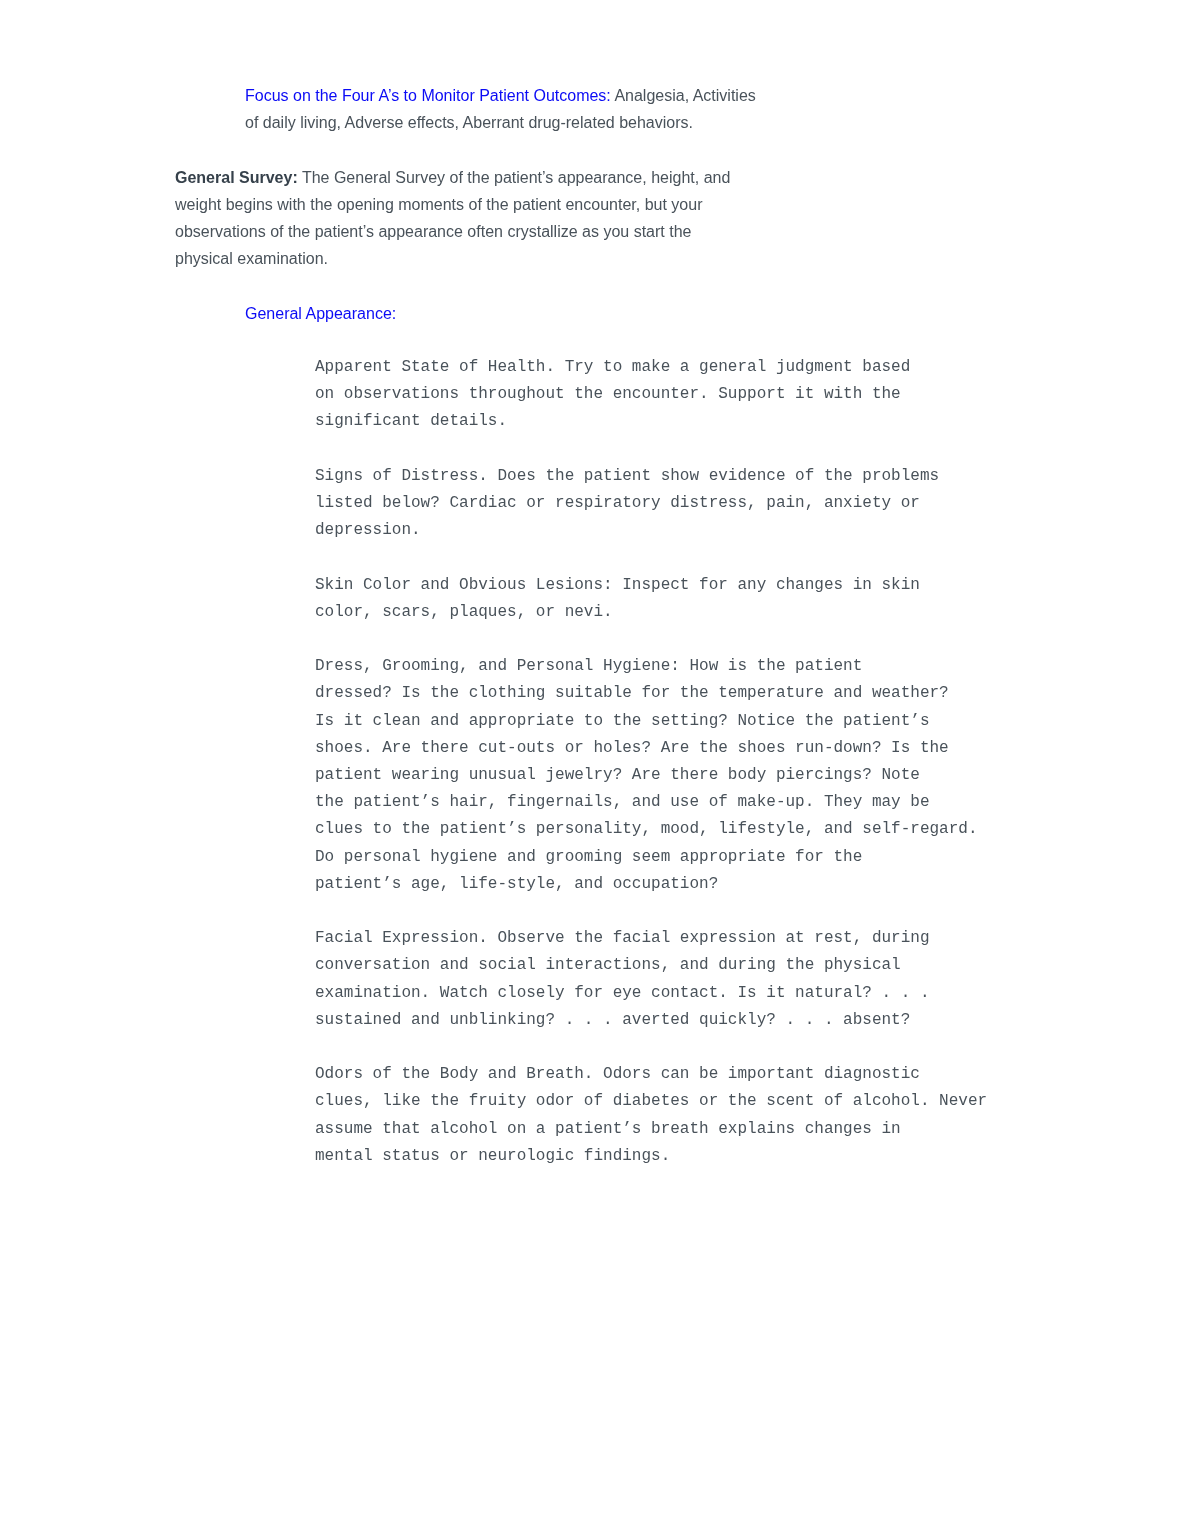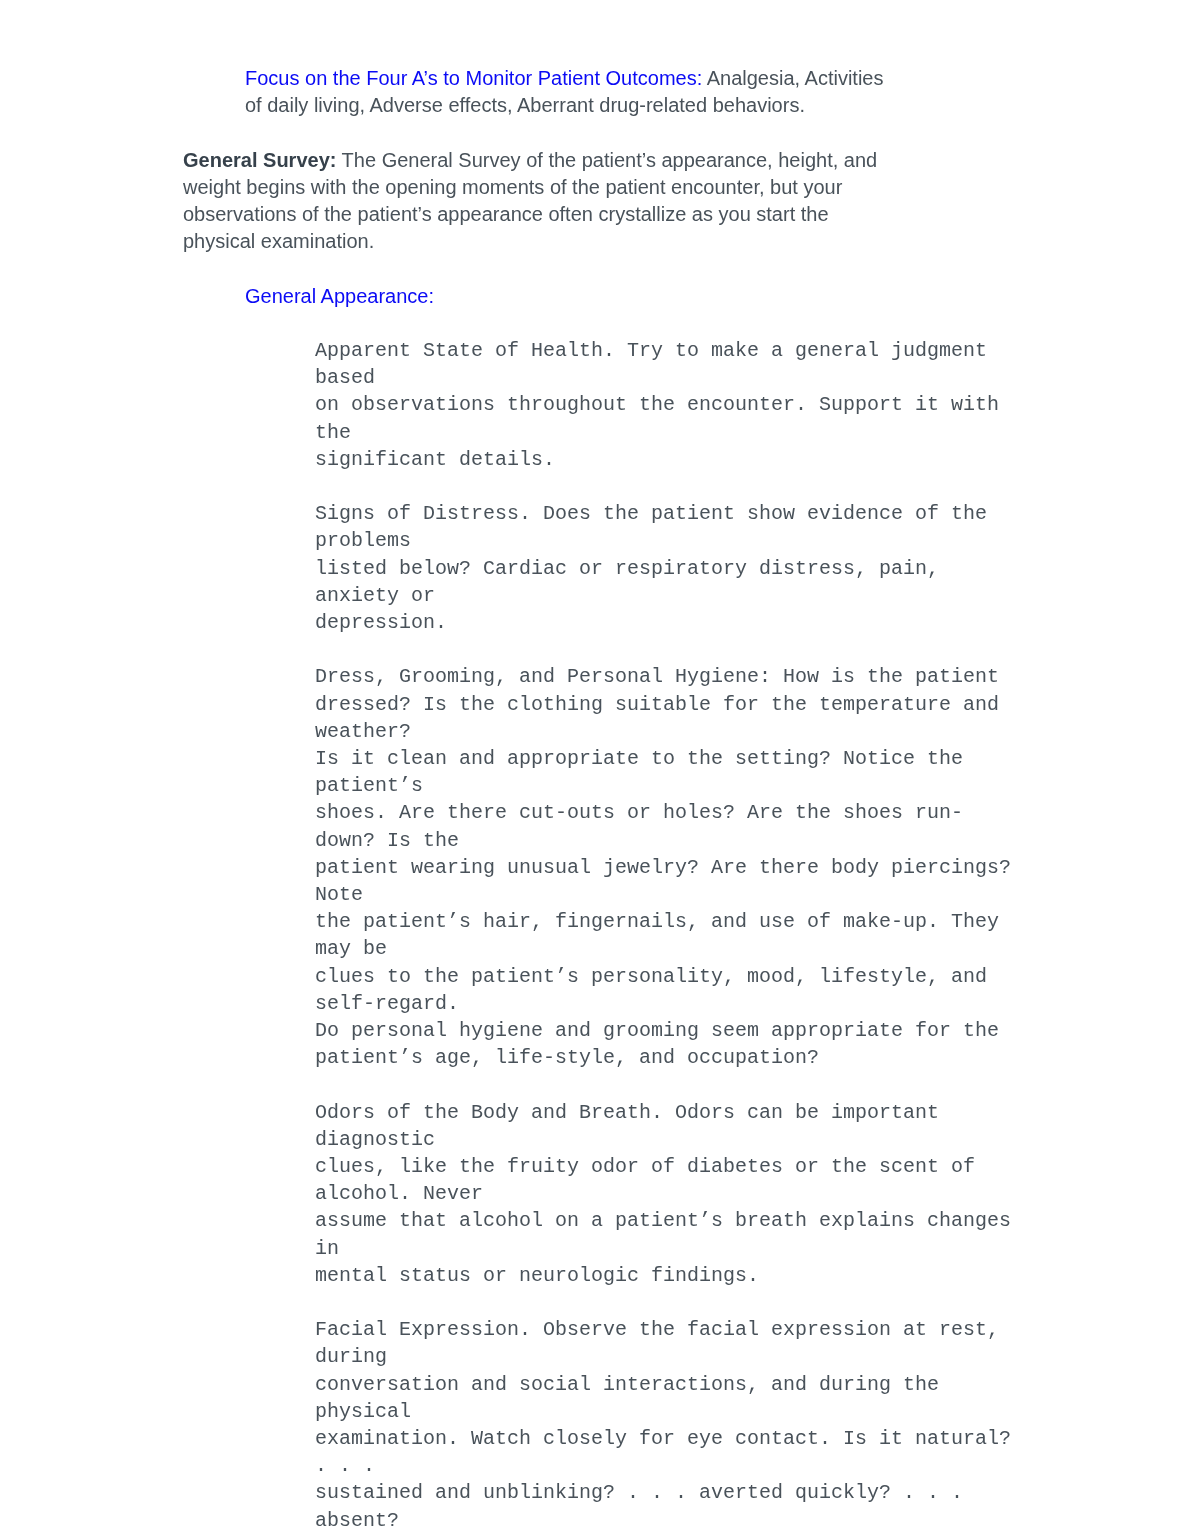--- a/index.html
+++ b/index.html
@@ -10,30 +10,30 @@
   body {
     width: 1190px;
     height: 1540px;
     overflow: hidden;
     font-family: "Liberation Sans", sans-serif;
   }
   .doc {
     box-sizing: border-box;
     width: 1190px;
     height: 1540px;
-    padding: 65px 170px 0 175px;
-    font-size: 20px;
+    padding: 82px 170px 0 175px;
+    font-size: 16px;
     line-height: 27.2px;
     color: #49525a;
   }
   .para {
     white-space: pre-line;
     margin: 0 0 27.2px 0;
   }
-  .indent-0 { padding-left: 0; margin-left: 8px; }
+  .indent-0 { padding-left: 0; }
   .indent-1 { padding-left: 70px; }
   .indent-2 { padding-left: 140px; font-family: Liberation Mono, monospace; }
   .run.normal { color: #49525a; }
   .run.blue   { color: #0b0bf5; }
   .run.bold   { font-weight: bold; color: #36414b; }
 </style>
 </head>
 <body>
 
 <div class="doc">
@@ -43,30 +43,32 @@
 weight begins with the opening moments of the patient encounter, but your
 observations of the patient’s appearance often crystallize as you start the
 physical examination.</span></div>
     <div class="para indent-1"><span class="run blue">General Appearance:</span></div>
     <div class="para indent-2"><span class="run normal">Apparent State of Health. Try to make a general judgment based
 on observations throughout the encounter. Support it with the
 significant details.</span></div>
     <div class="para indent-2"><span class="run normal">Signs of Distress. Does the patient show evidence of the problems
 listed below? Cardiac or respiratory distress, pain, anxiety or
 depression.</span></div>
+    <div class="para indent-2"><span class="run normal">Skin Color and Obvious Lesions: Inspect for any changes in skin
+color, scars, plaques, or nevi.</span></div>
     <div class="para indent-2"><span class="run normal">Dress, Grooming, and Personal Hygiene: How is the patient
 dressed? Is the clothing suitable for the temperature and weather?
 Is it clean and appropriate to the setting? Notice the patient’s
 shoes. Are there cut-outs or holes? Are the shoes run-down? Is the
 patient wearing unusual jewelry? Are there body piercings? Note
 the patient’s hair, fingernails, and use of make-up. They may be
 clues to the patient’s personality, mood, lifestyle, and self-regard.
 Do personal hygiene and grooming seem appropriate for the
 patient’s age, life-style, and occupation?</span></div>
+    <div class="para indent-2"><span class="run normal">Facial Expression. Observe the facial expression at rest, during
+conversation and social interactions, and during the physical
+examination. Watch closely for eye contact. Is it natural? . . .
+sustained and unblinking? . . . averted quickly? . . . absent?</span></div>
     <div class="para indent-2"><span class="run normal">Odors of the Body and Breath. Odors can be important diagnostic
 clues, like the fruity odor of diabetes or the scent of alcohol. Never
 assume that alcohol on a patient’s breath explains changes in
 mental status or neurologic findings.</span></div>
-    <div class="para indent-2"><span class="run normal">Facial Expression. Observe the facial expression at rest, during
-conversation and social interactions, and during the physical
-examination. Watch closely for eye contact. Is it natural? . . .
-sustained and unblinking? . . . averted quickly? . . . absent?</span></div>
   </div>
 
 </body></html>

